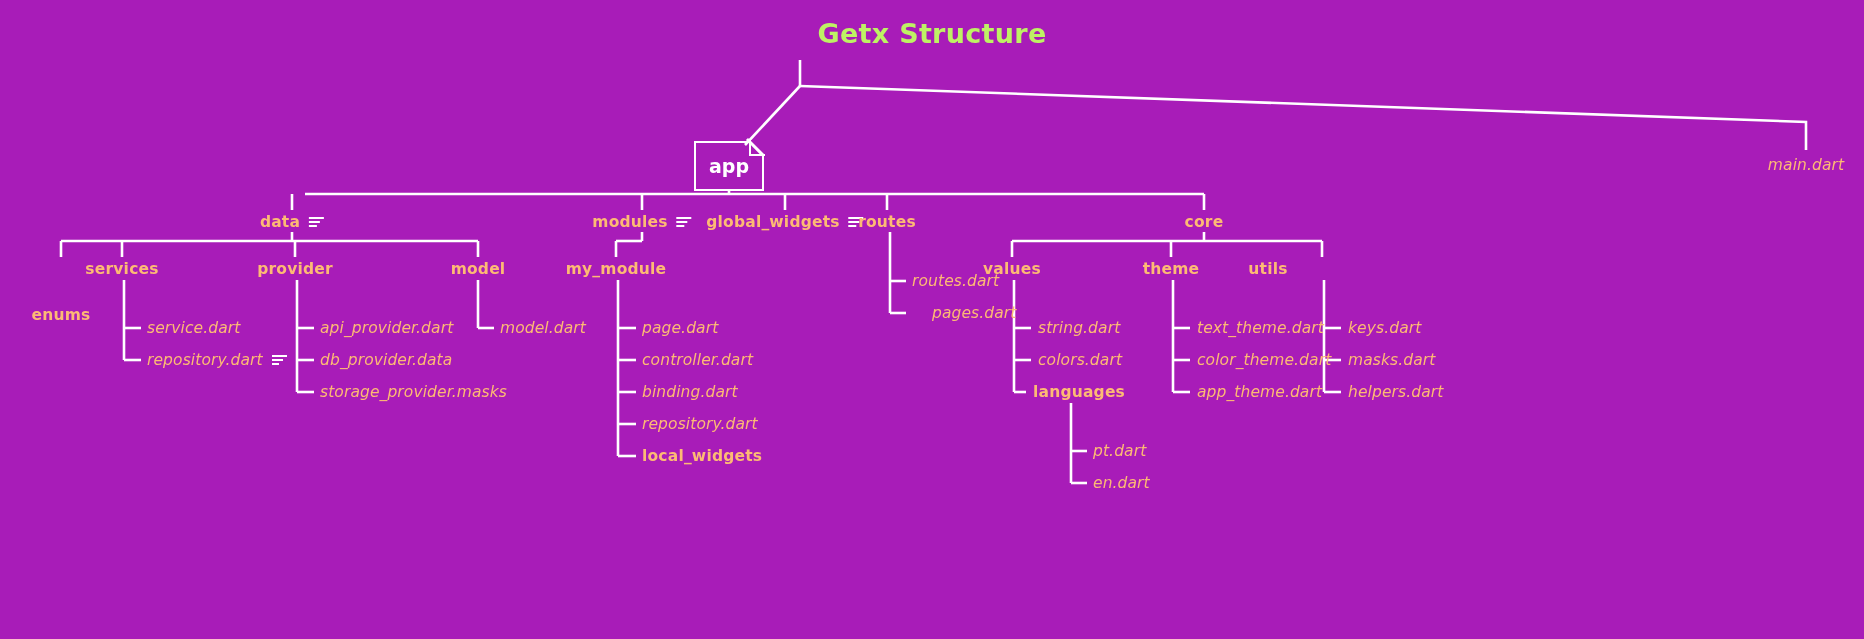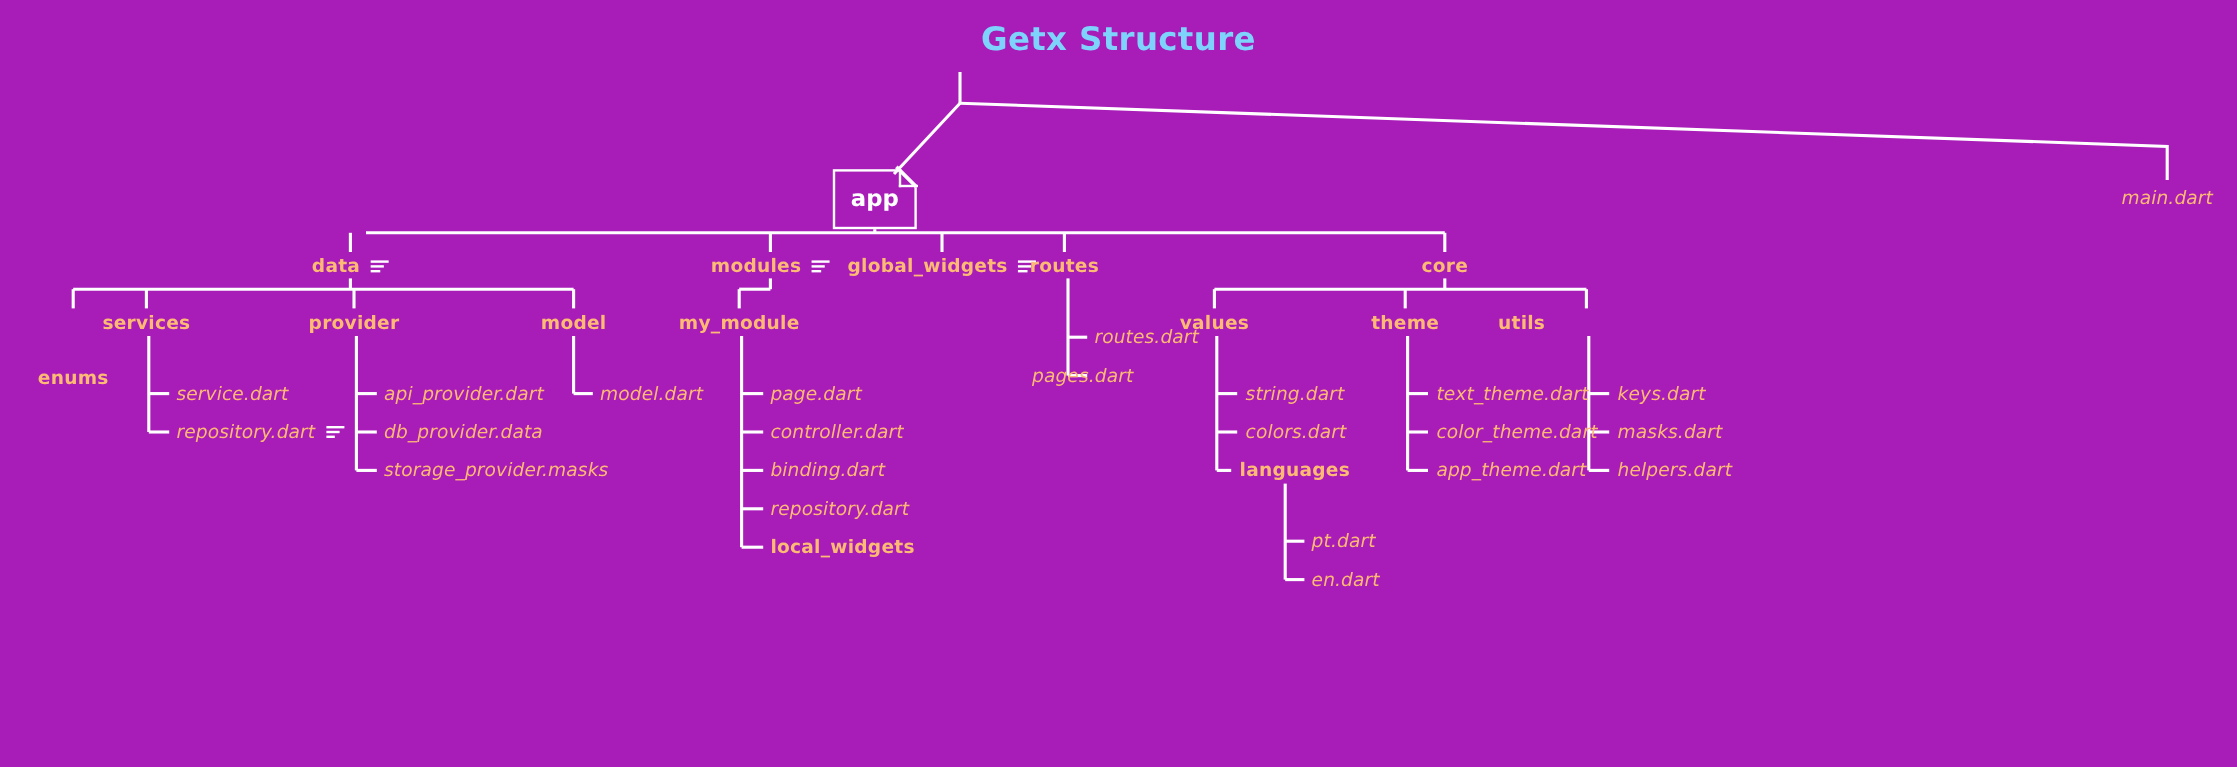--- a/index.html
+++ b/index.html
@@ -30,21 +30,21 @@
     stroke-linecap: butt;
     stroke-linejoin: miter;
   }
 
   .title {
     position: absolute;
     left: 0;
     top: 18px;
     width: 1864px;
     text-align: center;
-    color: #7dd3fc;
+    color: #bef264;
     font-size: 27px;
     font-weight: bold;
     letter-spacing: 0.3px;
   }
 
   
   .node {
     position: absolute;
     color: #fdba74;
     white-space: nowrap;
@@ -306,21 +306,21 @@
       </div>
       <div class="node file lead" style="left: 642px; top: 424px;">
         <span class="txt">repository.dart</span>
       </div>
       <div class="node folder lead" style="left: 642px; top: 456px;">
         <span class="txt">local_widgets</span>
       </div>
       <div class="node file lead" style="left: 912px; top: 281px;">
         <span class="txt">routes.dart</span>
       </div>
-      <div class="node file lead" style="left: 860px; top: 313px; align-items: center;">
+      <div class="node file lead" style="left: 932px; top: 313px; align-items: center;">
         <span class="txt">pages.dart</span>
       </div>
       <div class="node file lead" style="left: 1038px; top: 328px;">
         <span class="txt">string.dart</span>
       </div>
       <div class="node file lead" style="left: 1038px; top: 360px;">
         <span class="txt">colors.dart</span>
       </div>
       <div class="node folder lead" style="left: 1033px; top: 392px;">
         <span class="txt">languages</span>

